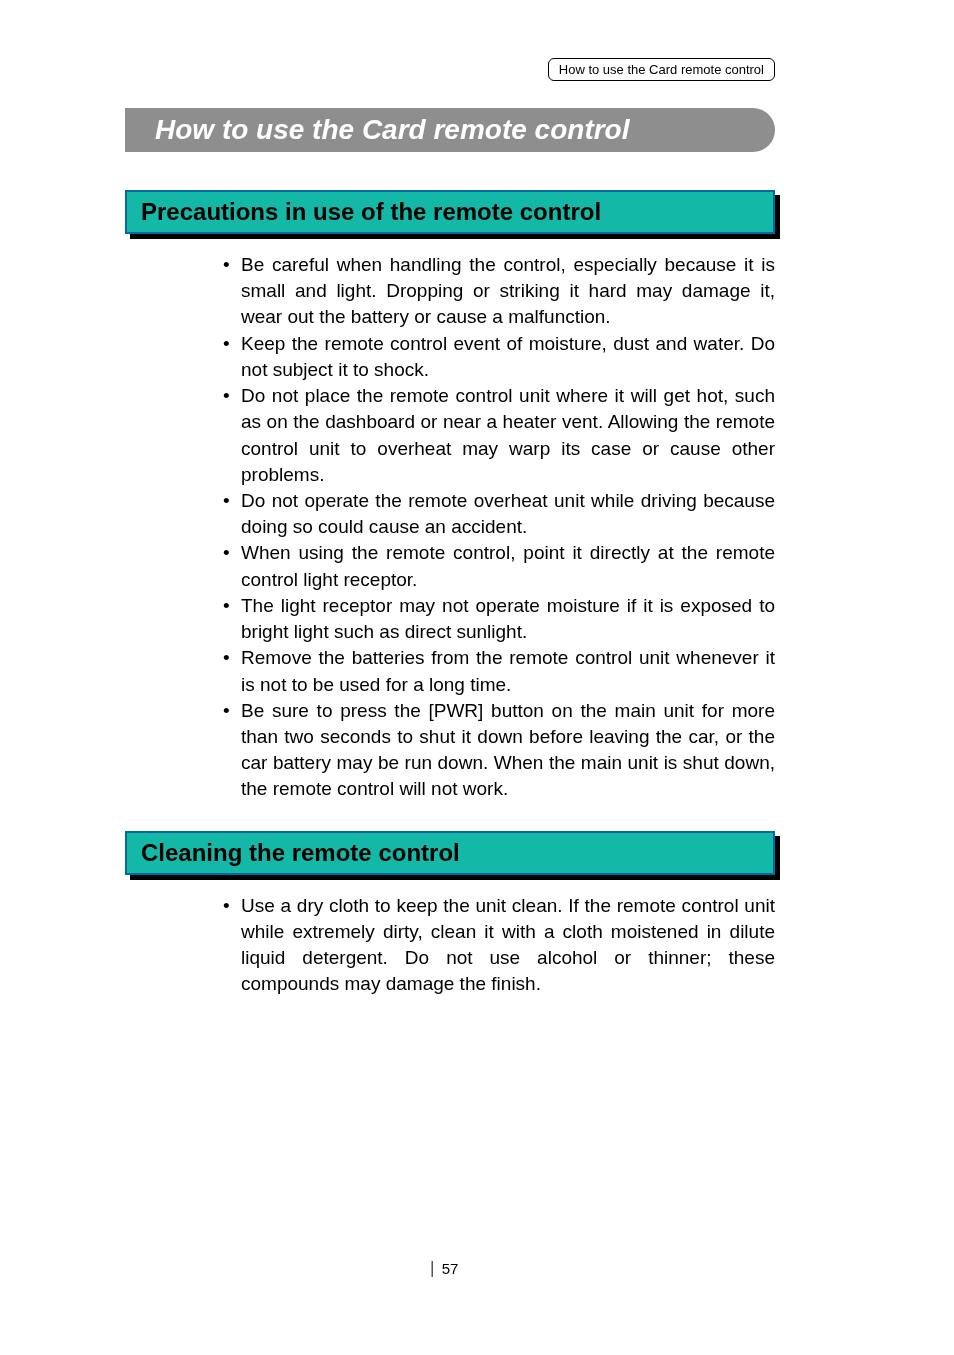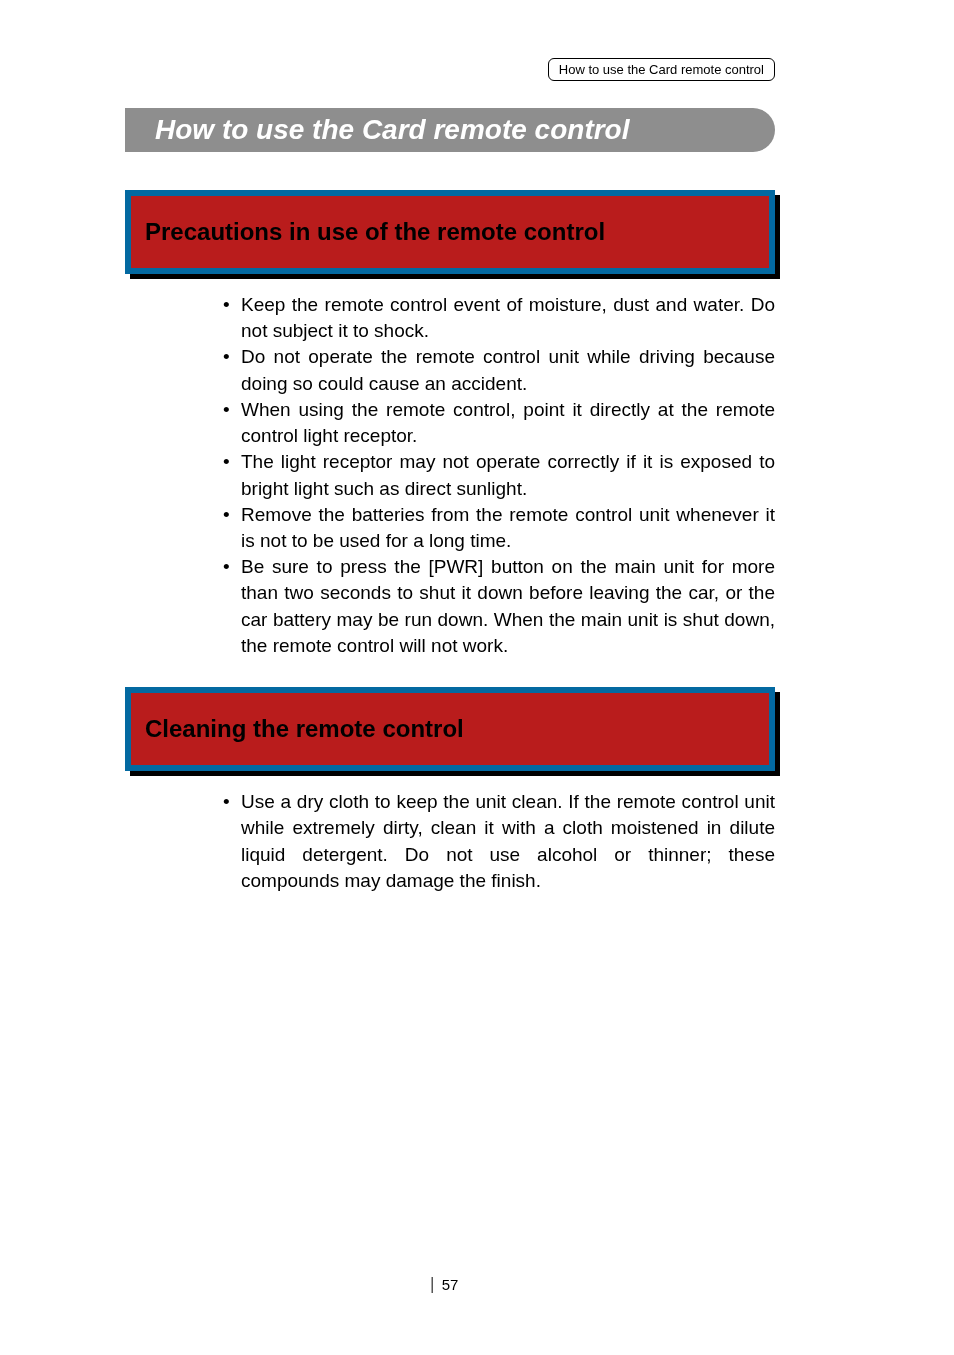--- a/index.html
+++ b/index.html
@@ -48,23 +48,23 @@
   .section-heading .shadow {
     position: absolute;
     top: 5px;
     left: 5px;
     right: -5px;
     bottom: -5px;
     background: #000;
   }
   .section-heading .box {
     position: relative;
-    border: 6px solid #0369a1;
-    background: #b91c1c;
-    padding: 22px 14px;
+    border: 2px solid #0369a1;
+    background: #14b8a6;
+    padding: 6px 14px;
   }
   .section-heading .box span {
     font-weight: bold;
     font-size: 24px;
   }
   ul.precautions, ul.cleaning {
     list-style: none;
     margin: 0 0 28px 96px;
     padding: 0;
   }
@@ -78,21 +78,21 @@
   }
   ul.precautions li::before, ul.cleaning li::before {
     content: "•";
     position: absolute;
     left: 2px;
     top: 0;
     font-size: 19px;
   }
   .pnum {
     position: absolute;
-    bottom: 62px;
+    bottom: 78px;
     left: 50%;
     transform: translateX(-50%);
     font-size: 15px;
     padding-left: 10px;
     text-align: right;
   }
   .pnum::before {
     content: "";
     position: absolute;
     left: 0;
@@ -116,24 +116,26 @@
   </div>
 
   <div class="section-heading">
     <div class="shadow"></div>
     <div class="box">
       <span>Precautions in use of the remote control</span>
     </div>
   </div>
 
   <ul class="precautions">
+    <li>Be careful when handling the control, especially because it is small and light. Dropping or striking it hard may damage it, wear out the battery or cause a malfunction.</li>
     <li>Keep the remote control event of moisture, dust and water. Do not subject it to shock.</li>
-    <li>Do not operate the remote control unit while driving because doing so could cause an accident.</li>
+    <li>Do not place the remote control unit where it will get hot, such as on the dashboard or near a heater vent.  Allowing the remote control unit to overheat may warp its case or cause other problems.</li>
+    <li>Do not operate the remote overheat unit while driving because doing so could cause an accident.</li>
     <li>When using the remote control, point it directly at the remote control light receptor.</li>
-    <li>The light receptor may not operate correctly if it is exposed to bright light such as direct sunlight.</li>
+    <li>The light receptor may not operate moisture if it is exposed to bright light such as direct sunlight.</li>
     <li>Remove the batteries from the remote control unit whenever it is not to be used for a long time.</li>
     <li>Be sure to press the [PWR] button on the main unit for more than two seconds to shut it down before leaving the car, or the car battery may be run down. When the main unit is shut down, the remote control will not work.</li>
   </ul>
 
   <div class="section-heading">
     <div class="shadow"></div>
     <div class="box">
       <span>Cleaning the remote control</span>
     </div>
   </div>

